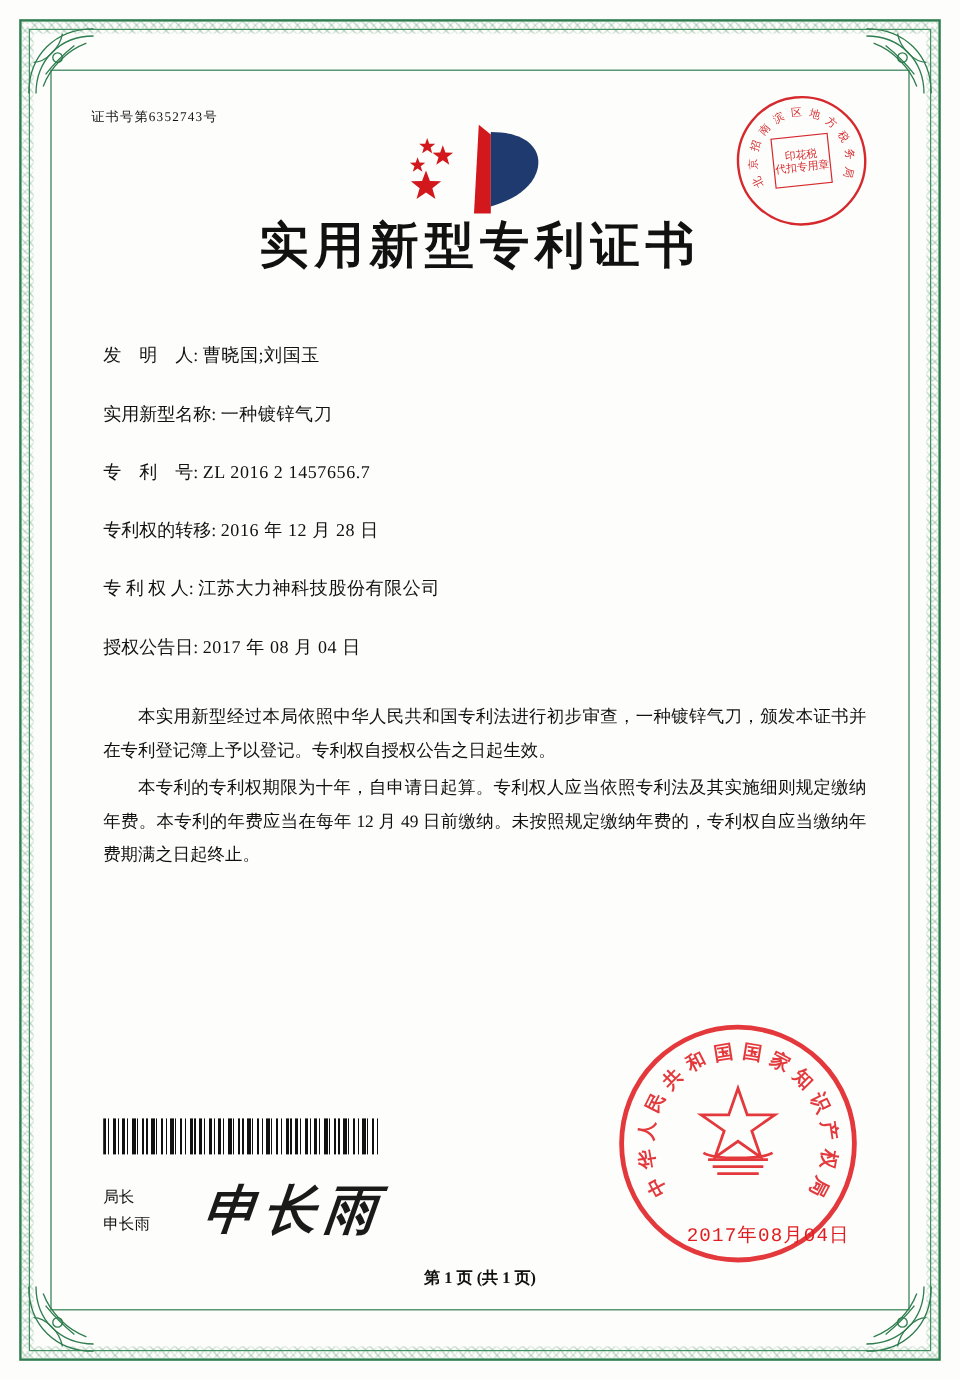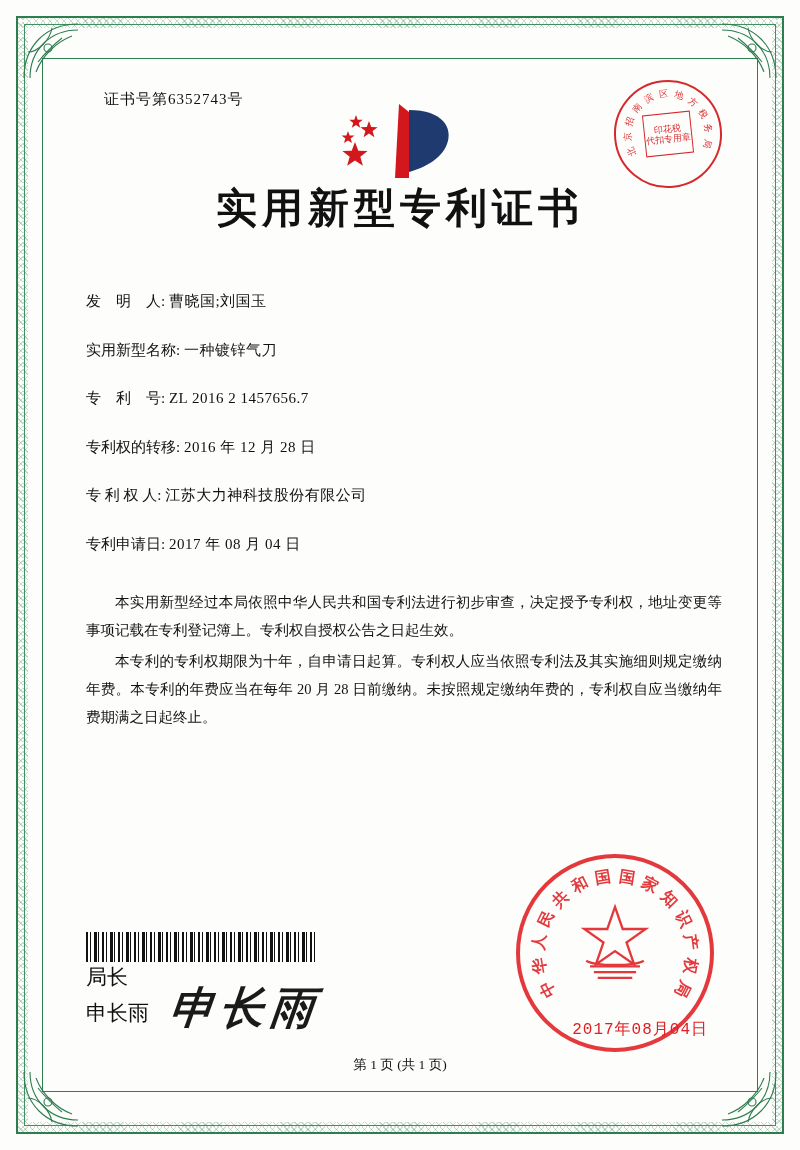--- a/index.html
+++ b/index.html
@@ -83,25 +83,25 @@
   
   .content {
     position: absolute;
     left: 60px;
     top: 70px;
     right: 60px;
     bottom: 70px;
   }
 
   .cert-number {
-    font-size: 15px;
+    font-size: 11px;
     letter-spacing: 1px;
     color: #111;
     margin-top: 20px;
-    margin-left: 44px;
+    margin-left: 16px;
   }
 
   
   .logo-wrap {
     position: absolute;
     left: 50%;
     top: 28px;
     transform: translateX(-50%);
     width: 150px;
     height: 86px;
@@ -204,21 +204,21 @@
       #111 8px, #111 11px, #fff 11px, #fff 12px,
       #111 12px, #111 13px, #fff 13px, #fff 16px
     );
   }
 
   
   .sign-block {
     position: absolute;
     left: 26px;
     bottom: 48px;
-    font-size: 21px;
+    font-size: 13px;
     color: #111;
     line-height: 1.75;
   }
   .signature {
     position: absolute;
     left: 110px;
     bottom: 42px;
     font-size: 44px;
     font-family: "Liberation Serif", serif;
     color: #1a1a1a;
@@ -268,20 +268,21 @@
   }
 
   .page-footer {
     position: absolute;
     bottom: 6px;
     left: 0;
     right: 0;
     text-align: center;
     font-size: 13.5px;
     color: #111;
+    font-weight: bold;
   }
 </style>
 </head>
 <body>
 
 <div class="page">
 
   <div class="frame-outer"></div>
   <div class="frame-texture"></div>
   <div class="frame-mid"></div>
@@ -390,28 +391,28 @@
       </div>
       <div class="field-row">
         <span class="field-label">专利权的转移:</span>
         <span class="field-value">2016 年 12 月 28 日</span>
       </div>
       <div class="field-row">
         <span class="field-label">专 利 权 人:</span>
         <span class="field-value">江苏大力神科技股份有限公司</span>
       </div>
       <div class="field-row">
-        <span class="field-label">专利申请日:</span>
+        <span class="field-label">授权公告日:</span>
         <span class="field-value">2017 年 08 月 04 日</span>
       </div>
     </div>
 
     <div class="paragraphs">
-      <p>本实用新型经过本局依照中华人民共和国专利法进行初步审查，决定授予专利权，地址变更等事项记载在专利登记簿上。专利权自授权公告之日起生效。</p>
-      <p>本专利的专利权期限为十年，自申请日起算。专利权人应当依照专利法及其实施细则规定缴纳年费。本专利的年费应当在每年 20 月 28 日前缴纳。未按照规定缴纳年费的，专利权自应当缴纳年费期满之日起终止。</p>
+      <p>本实用新型经过本局依照中华人民共和国专利法进行初步审查，一种镀锌气刀，颁发本证书并在专利登记簿上予以登记。专利权自授权公告之日起生效。</p>
+      <p>本专利的专利权期限为十年，自申请日起算。专利权人应当依照专利法及其实施细则规定缴纳年费。本专利的年费应当在每年 12 月 49 日前缴纳。未按照规定缴纳年费的，专利权自应当缴纳年费期满之日起终止。</p>
     </div>
 
     <div class="barcode"></div>
 
     <div class="sign-block">
       <div>局长</div>
       <div>申长雨</div>
     </div>
 
     <div class="signature">申长雨</div>

